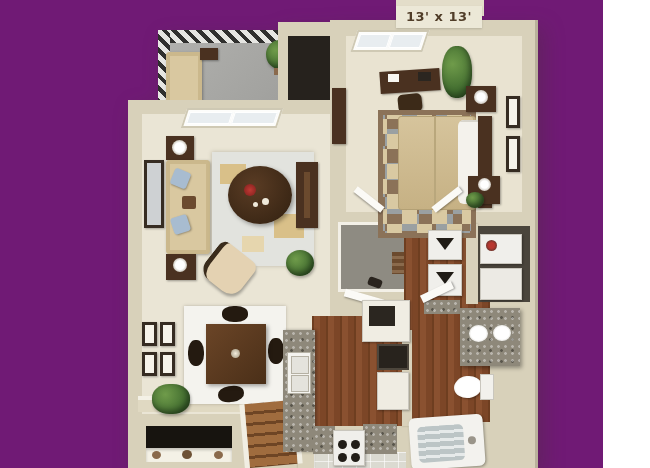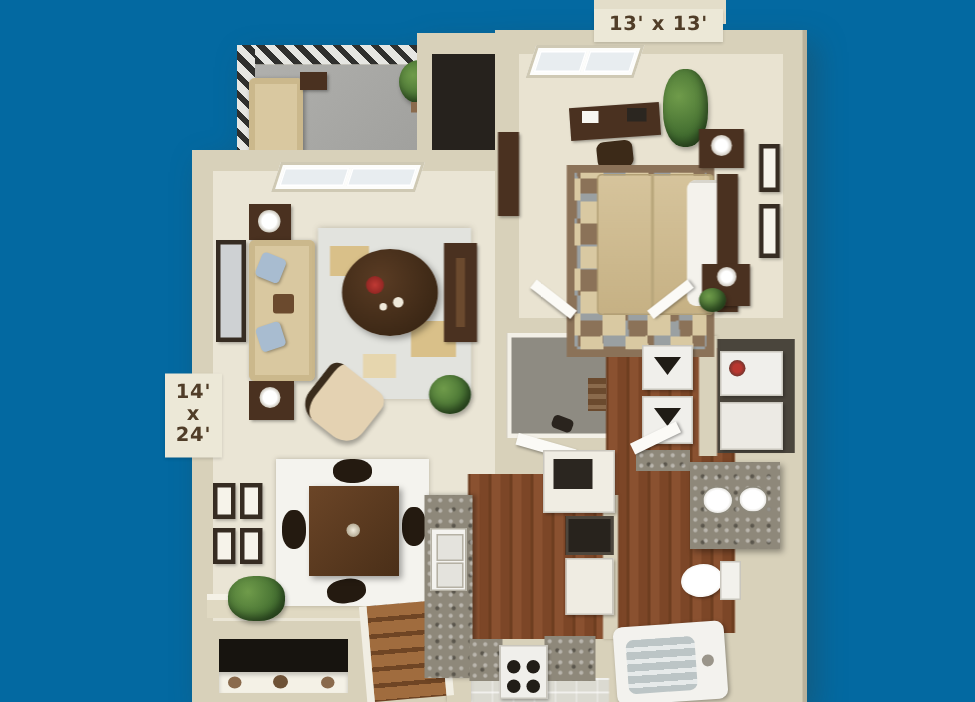--- a/index.html
+++ b/index.html
@@ -1,16 +1,16 @@
 <!DOCTYPE html>
 <html><head>
 <meta charset="utf-8">
 <style>
   html,body{margin:0;padding:0;background:#ffffff;}
-  #canvas{position:relative;width:650px;height:468px;background:#0369a1;overflow:hidden;
+  #canvas{position:relative;width:603px;height:468px;background:#701a75;overflow:hidden;
           font-family:"DejaVu Sans",sans-serif;}
   .a{position:absolute;}
   
   #slabs{filter:drop-shadow(6px 8px 10px rgba(60,55,40,.28));}
   .slab{background:#d8d1ba;}
   .wallstrip{background:#d9d2bb;box-shadow:0 0 2px rgba(90,80,60,.35);}
   
   .carpet{background:#eae5d5;}
   .carpet-bed{background:#e9e3d1;}
   .wood{background:repeating-linear-gradient(90deg,#6e3e20 0 2px,#8a5130 2px 8px,#7c4627 8px 14px);}
@@ -205,19 +205,14 @@
   <div class="a white-appl" style="left:362px;top:300px;width:48px;height:42px;background:#f0ede3;">
     <div class="a" style="left:6px;top:5px;width:26px;height:20px;background:#2b2username;background:#2b2620;"></div>
   </div>
   <div class="a" style="left:377px;top:344px;width:32px;height:26px;background:#28231d;box-shadow:inset 0 0 0 2px #4d463c;"></div>
   <div class="a white-appl" style="left:377px;top:372px;width:32px;height:38px;background:#efece2;"></div>
 
   <div class="a" style="left:396px;top:0;width:88px;height:16px;background:#e3ddc9;"></div>
   <div class="a tag" style="left:396px;top:6px;width:86px;height:22px;">
     <span>13' x 13'</span>
   </div>
-  <div class="a tag" style="left:110px;top:249px;width:38px;height:56px;flex-direction:column;">
-    <span>14'</span>
-    <span>x</span>
-    <span>24'</span>
-  </div>
 
 </div>
 
 </body></html>

